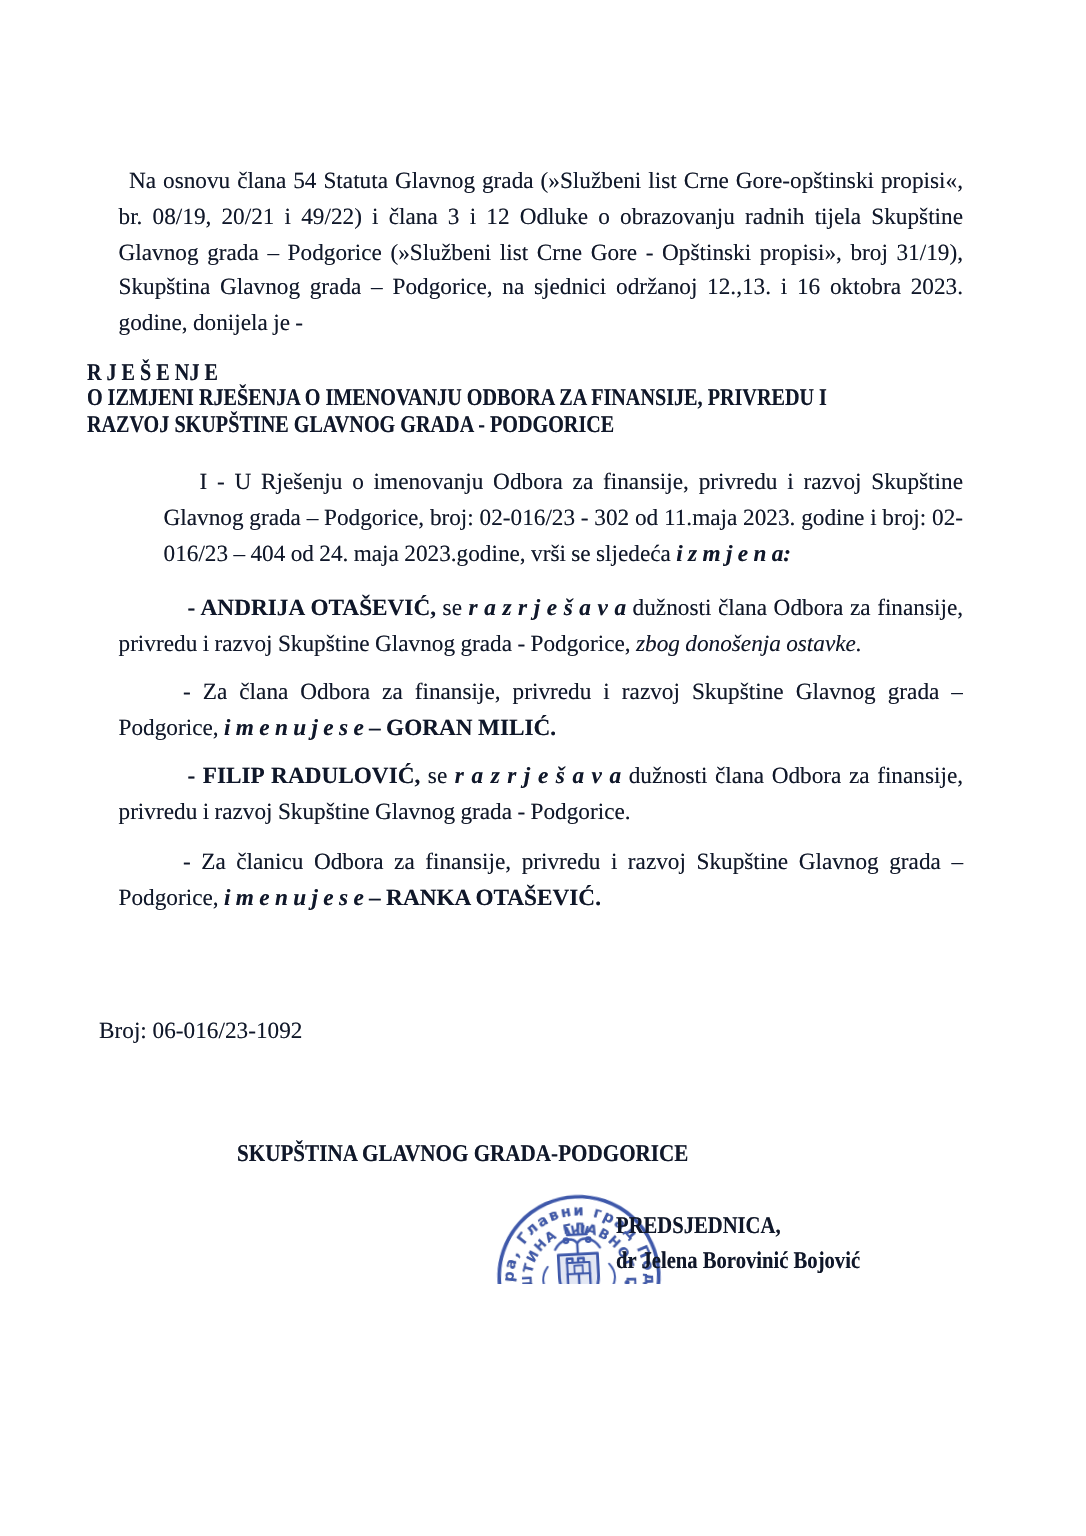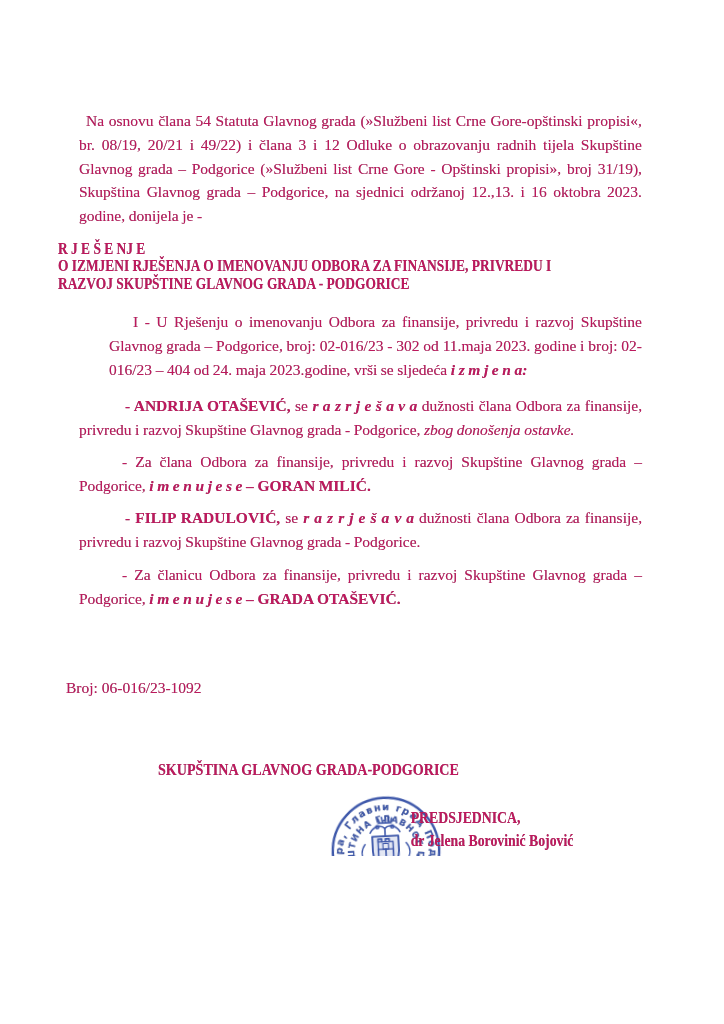--- a/index.html
+++ b/index.html
@@ -2,21 +2,21 @@
 <html><head>
 <meta charset="utf-8">
 <style>
   html,body{margin:0;padding:0;background:#ffffff;}
   .page{
     position:relative;
     width:724px;height:856px;
     background:#ffffff;
     overflow:hidden;
     font-family:"Liberation Serif","DejaVu Serif",serif;
-    color:#be185d;
+    color:#0f172a;
     text-shadow:0 0 .35px rgba(25,25,25,.45);
   }
   .textcol{
     position:absolute;left:79px;top:109px;width:563px;
   }
   .p{
     margin:0;
     font-size:15.5px;
     line-height:23.8px;
     text-align:justify;
@@ -88,21 +88,21 @@
     </div>
 
     <p class="p ind-item1 m-item1"><span>I - U Rješenju o imenovanju Odbora za finansije, privredu i razvoj Skupštine Glavnog grada – Podgorice,  broj: 02-016/23 - 302  od 11.maja 2023. godine i broj: 02-016/23 – 404 od 24. maja 2023.godine, vrši se sljedeća </span><b><i><span>i z m j e n a:</span></i></b></p>
 
     <p class="p ind-dash-big m-andrija"><b><span>- ANDRIJA OTAŠEVIĆ,</span></b><span> se </span><b><i><span>r a z r j e š a v a</span></i></b><span> dužnosti člana Odbora za finansije, privredu i razvoj Skupštine Glavnog grada - Podgorice, </span><i><span>zbog donošenja ostavke.</span></i></p>
 
     <p class="p ind-dash-mid m-zaclana"><span>- Za člana  Odbora  za  finansije, privredu i razvoj Skupštine Glavnog grada – Podgorice, </span><b><i><span>i m e n u j e  s e</span></i></b><b><span> – </span></b><b><span> GORAN MILIĆ.</span></b></p>
 
     <p class="p ind-dash-big m-filip"><b><span>- FILIP RADULOVIĆ,</span></b><span> se </span><b><i><span>r a z r j e š a v a</span></i></b><span> dužnosti člana Odbora za finansije, privredu i razvoj Skupštine Glavnog grada - Podgorice.</span></p>
 
-    <p class="p ind-dash-mid m-zaclanicu"><span>- Za članicu  Odbora  za  finansije, privredu i razvoj Skupštine Glavnog grada – Podgorice, </span><b><i><span>i m e n u j e  s e</span></i></b><b><span> – </span></b><b><span> GRADA OTAŠEVIĆ.</span></b></p>
+    <p class="p ind-dash-mid m-zaclanicu"><span>- Za članicu  Odbora  za  finansije, privredu i razvoj Skupštine Glavnog grada – Podgorice, </span><b><i><span>i m e n u j e  s e</span></i></b><b><span> – </span></b><b><span> RANKA OTAŠEVIĆ.</span></b></p>
 
 
   </div>
 
   <div class="abs-line ref-number">Broj: 06-016/23-1092</div>
   <div class="abs-line org-line">SKUPŠTINA GLAVNOG GRADA-PODGORICE</div>
 
   <div class="signer">
     <div>PREDSJEDNICA,</div>
     <div>dr Jelena Borovinić Bojović</div>

